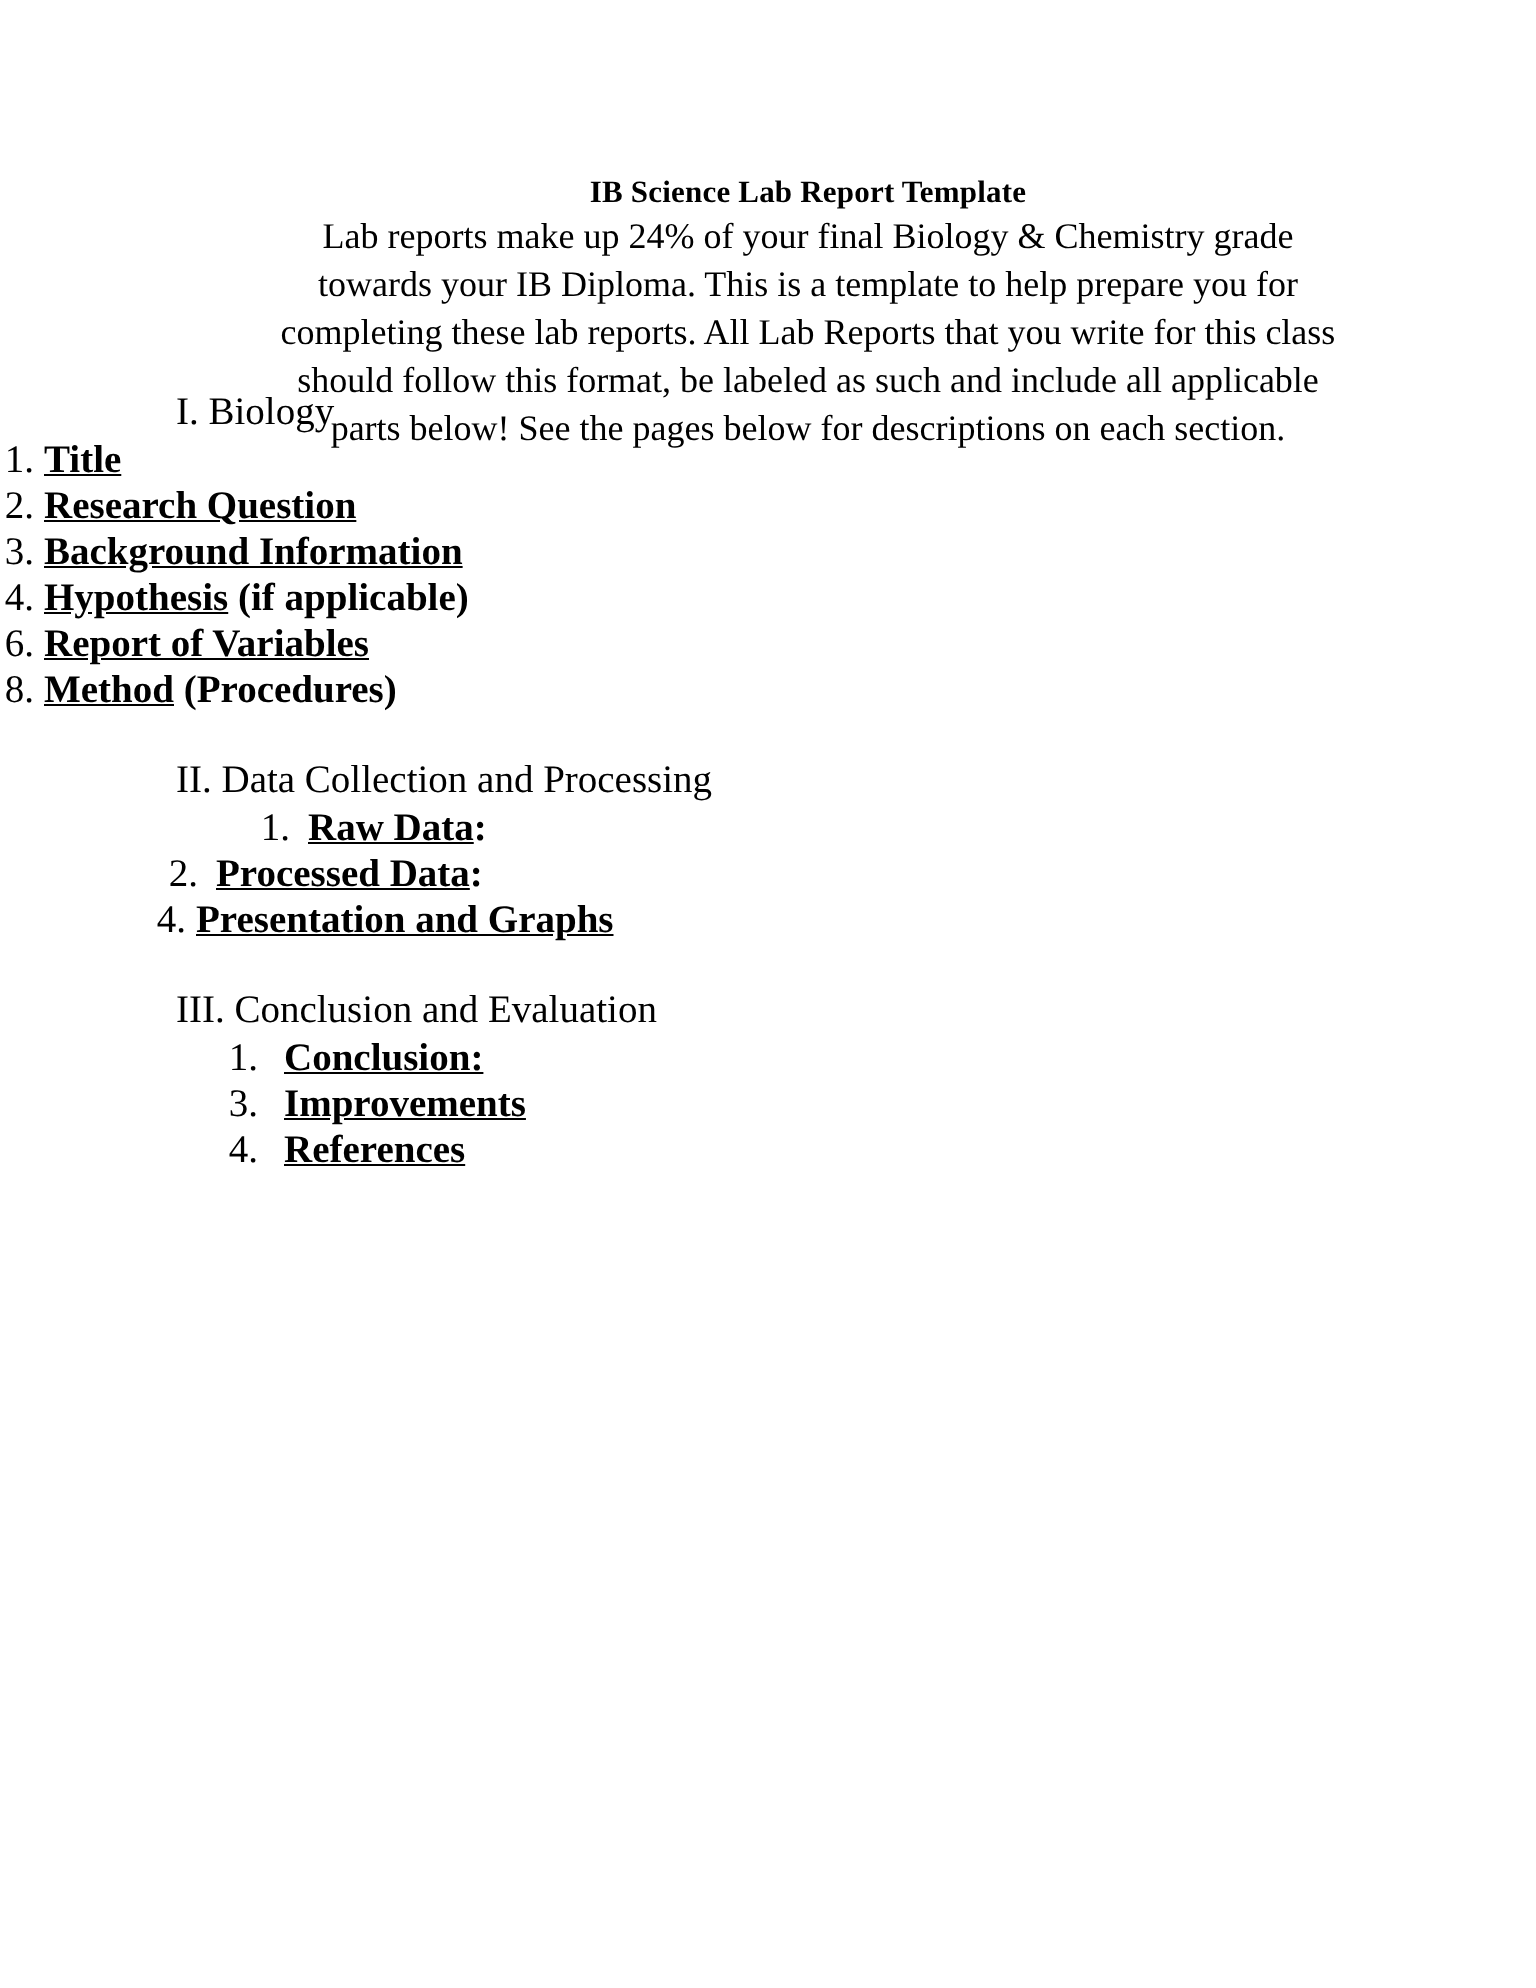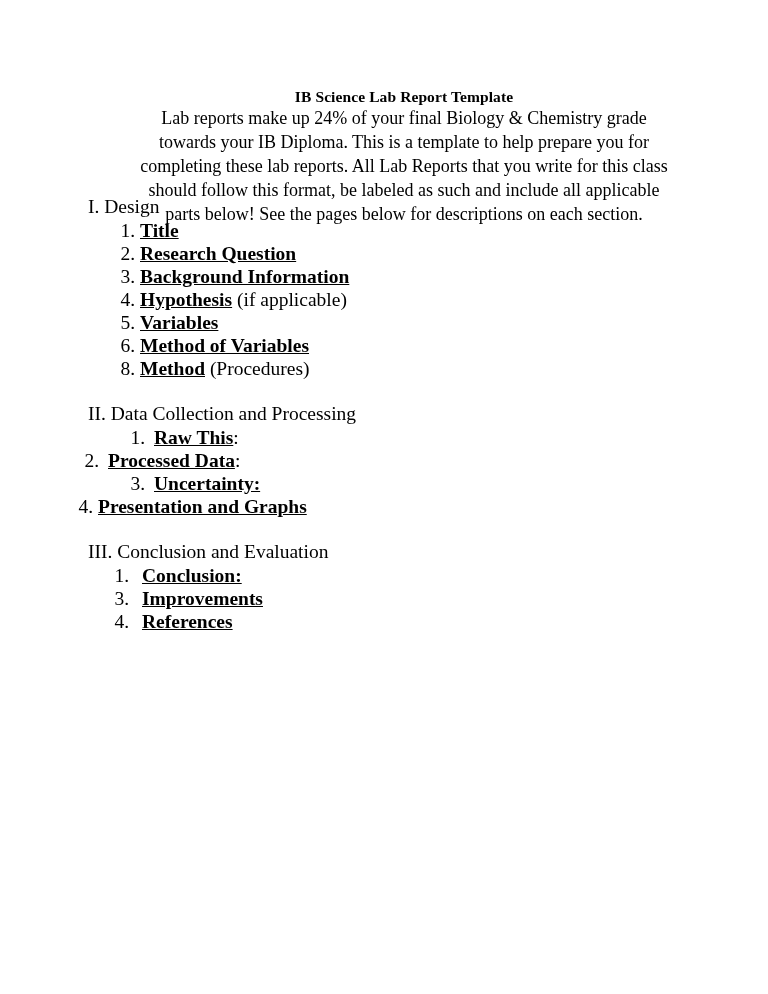--- a/index.html
+++ b/index.html
@@ -82,26 +82,26 @@
   }
   .marker.bold {
     font-weight: bold;
   }
   .label {
     font-weight: bold;
     text-decoration: underline;
     text-underline-offset: 1px;
   }
   .suffix {
-    font-weight: normal;
+    font-weight: bold;
     text-decoration: none;
   }
 
   
-  .sec-design .item { padding-left: 118px; }
+  .sec-design .item { }
   .sec-design .marker { width: 17px; margin-right: 5px; }
 
   
   .sec-data .item { padding-left: 128px; }
   .sec-data .marker { width: 17px; margin-right: 9px; }
   .sec-data .item.indent-more { padding-left: 82px; }
   .sec-data .item.tight { padding-left: 76px; }
   .sec-data .item.tight .marker { margin-right: 5px; }
 
   
@@ -114,57 +114,51 @@
 <div class="page">
 
   <div class="header-block">
     <div class="doc-title">IB Science Lab Report Template</div>
     <p class="intro-para">Lab reports make up 24% of your final Biology &amp; Chemistry grade towards your IB Diploma. This is a template to help prepare you for completing these lab reports. All Lab Reports that you write for this class should follow this format, be labeled as such and include all applicable parts below! See the pages below for descriptions on each section.</p>
   </div>
 
   <div class="sections">
 
     <div class="section sec-design">
-      <div class="section-heading">I. Design</div>
+      <div class="section-heading">I. Biology</div>
       <div class="item-list">
         <div class="item">
           <span class="marker">1.</span><span class="label">Title</span><span class="suffix"></span>
         </div>
         <div class="item">
           <span class="marker">2.</span><span class="label">Research Question</span><span class="suffix"></span>
         </div>
         <div class="item">
           <span class="marker">3.</span><span class="label">Background Information</span><span class="suffix"></span>
         </div>
         <div class="item">
           <span class="marker">4.</span><span class="label">Hypothesis</span><span class="suffix"> (if applicable)</span>
         </div>
         <div class="item">
-          <span class="marker">5.</span><span class="label">Variables</span><span class="suffix"></span>
-        </div>
-        <div class="item">
-          <span class="marker">6.</span><span class="label">Method of Variables</span><span class="suffix"></span>
+          <span class="marker">6.</span><span class="label">Report of Variables</span><span class="suffix"></span>
         </div>
         <div class="item">
           <span class="marker">8.</span><span class="label">Method</span><span class="suffix"> (Procedures)</span>
         </div>
       </div>
     </div>
 
     <div class="section sec-data">
       <div class="section-heading">II. Data Collection and Processing</div>
       <div class="item-list">
         <div class="item">
-          <span class="marker">1.</span><span class="label">Raw This</span><span class="suffix">:</span>
+          <span class="marker">1.</span><span class="label">Raw Data</span><span class="suffix">:</span>
         </div>
         <div class="item indent-more">
           <span class="marker">2.</span><span class="label">Processed Data</span><span class="suffix">:</span>
-        </div>
-        <div class="item">
-          <span class="marker">3.</span><span class="label">Uncertainty:</span><span class="suffix"></span>
         </div>
         <div class="item tight">
           <span class="marker">4.</span><span class="label">Presentation and Graphs</span><span class="suffix"></span>
         </div>
       </div>
     </div>
 
     <div class="section sec-conclusion">
       <div class="section-heading">III. Conclusion and Evaluation</div>
       <div class="item-list">

